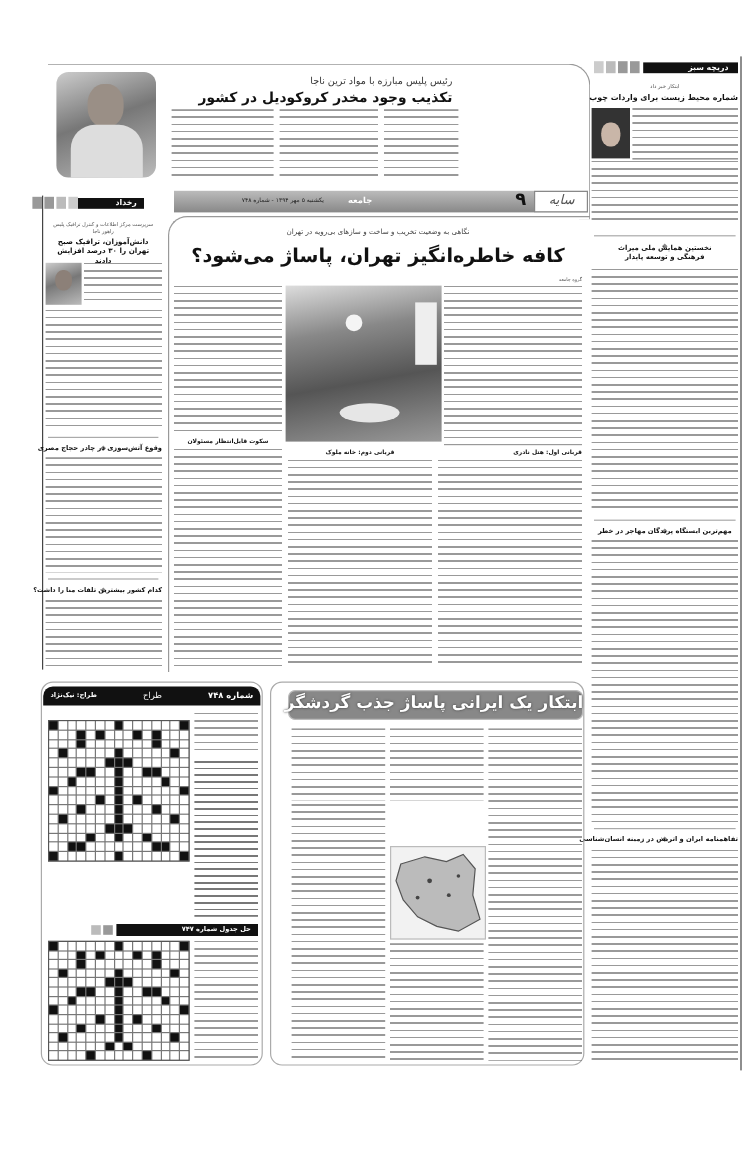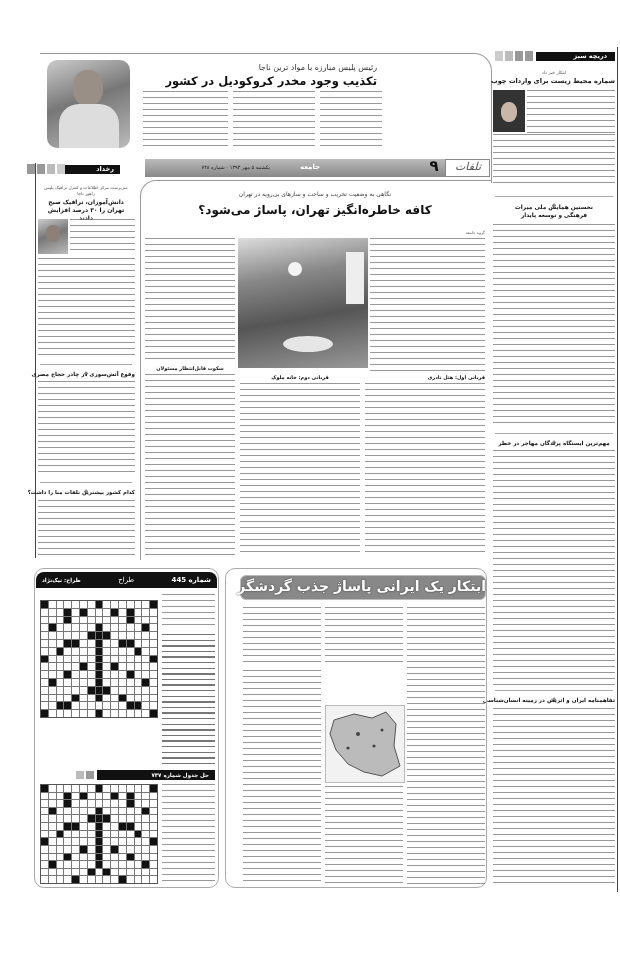--- a/index.html
+++ b/index.html
@@ -27,23 +27,23 @@
   <div style="position:absolute;left:12px;top:44px;width:60px;height:44px;border-radius:20px 20px 0 0;background:#ddd"></div>
 </div>
 <div class="abs hd" style="left:140px;top:63px;width:237px;text-align:right;font-size:8px;font-weight:normal;color:#333">رئیس پلیس مبارزه با مواد ترین ناجا</div>
 <div class="abs hd" style="left:140px;top:74px;width:237px;text-align:right;font-size:11.5px">تکذیب وجود مخدر کروکودیل در کشور</div>
 <div class="abs fill" style="left:320px;top:91px;width:62px;height:58px"></div>
 <div class="abs fill" style="left:233px;top:91px;width:82px;height:58px"></div>
 <div class="abs fill" style="left:143px;top:91px;width:85px;height:58px"></div>
 
 <div class="abs" style="left:145px;top:159px;width:345px;height:18px;background:linear-gradient(to bottom,#bbb,#888);"></div>
 <div class="abs" style="left:445px;top:159px;width:45px;height:18px;background:#fff;border:1px solid #888"></div>
-<div class="abs" style="left:450px;top:160px;width:36px;font-size:11px;font-style:italic;color:#555;text-align:center">تلفات</div>
+<div class="abs" style="left:450px;top:160px;width:36px;font-size:11px;font-style:italic;color:#555;text-align:center">سایه</div>
 <div class="abs" style="left:425px;top:157px;width:18px;font-size:15px;font-weight:bold;color:#111;text-align:center">۹</div>
-<div class="abs" style="left:290px;top:163px;width:40px;font-size:7px;font-weight:bold;color:#fff;text-align:center">جامعه</div>
+<div class="abs" style="left:290px;top:163px;width:40px;font-size:7px;font-weight:bold;color:#fff;text-align:left">جامعه</div>
 <div class="abs" style="left:160px;top:164px;width:110px;font-size:5px;color:#222;text-align:right">یکشنبه ۵ مهر ۱۳۹۴ - شماره ۷۴۸</div>
 
 <div class="abs" style="left:490px;top:47px;width:128px;height:845px;border-right:1.5px solid #444"></div>
 <div class="abs" style="left:493px;top:50px;width:122px;height:12px;display:flex;align-items:center">
   <div class="bar" style="flex:1;height:9px;font-size:6.5px;line-height:9px;padding-right:8px">دریچه سبز</div>
   <span style="display:flex;margin-right:3px">
       <i class="sq"></i>
       <i class="sq"></i>
       <i class="sq" style="background:#bbb"></i>
       <i class="sq" style="background:#ccc"></i>
@@ -90,21 +90,21 @@
 <div class="abs sep" style="left:40px;top:364px;width:92px"><span>◆</span></div>
 <div class="abs hd" style="left:38px;top:371px;width:97px;font-size:5.6px">وقوع آتش‌سوزی در چادر حجاج مصری</div>
 <div class="abs fill" style="left:38px;top:381px;width:97px;height:96px"></div>
 
 <div class="abs sep" style="left:40px;top:482px;width:92px"><span>◆</span></div>
 <div class="abs hd" style="left:38px;top:489px;width:97px;font-size:5.4px">کدام کشور بیشترین تلفات منا را داشت؟</div>
 <div class="abs fill" style="left:38px;top:500px;width:97px;height:55px"></div>
 
 <div class="abs" style="left:140px;top:180px;width:352px;height:380px;border:1.5px solid #999;border-right:none;border-bottom:none;border-radius:16px 0 0 0"></div>
 <div class="abs" style="left:145px;top:190px;width:340px;text-align:center;font-size:6px;color:#444">نگاهی به وضعیت تخریب و ساخت و سازهای بی‌رویه در تهران</div>
-<div class="abs hd" style="left:145px;top:203px;width:340px;font-size:12px">کافه خاطره‌انگیز تهران، پاساژ می‌شود؟</div>
+<div class="abs hd" style="left:145px;top:203px;width:340px;font-size:16px">کافه خاطره‌انگیز تهران، پاساژ می‌شود؟</div>
 <div class="abs" style="left:440px;top:230px;width:45px;font-size:4px;color:#555;text-align:right">گروه جامعه</div>
 
 <div class="abs fill" style="left:370px;top:238px;width:115px;height:133px"></div>
 <div class="abs photo" style="left:238px;top:238px;width:130px;height:130px;background:linear-gradient(170deg,#ddd 0%,#888 30%,#555 60%,#999 100%)">
   <div style="position:absolute;left:50px;top:24px;width:14px;height:14px;border-radius:50%;background:#f4f4f4"></div>
   <div style="position:absolute;left:45px;top:98px;width:50px;height:16px;border-radius:50%;background:#e6e6e6"></div>
   <div style="position:absolute;right:4px;top:14px;width:18px;height:52px;background:#eee"></div>
 </div>
 <div class="abs fill" style="left:145px;top:238px;width:90px;height:124px"></div>
 
@@ -128,21 +128,21 @@
       <circle cx="50" cy="40" r="1.6" fill="#444"></circle>
       <circle cx="24" cy="42" r="1.6" fill="#444"></circle>
       <circle cx="58" cy="24" r="1.5" fill="#444"></circle>
   </svg>
 </div>
 <div class="abs fill" style="left:243px;top:670px;width:78px;height:215px"></div>
 <div class="abs fill" style="left:325px;top:786px;width:78px;height:98px"></div>
 
 <div class="abs" style="left:34px;top:568px;width:185px;height:320px;border:1.5px solid #aaa;border-radius:10px"></div>
 <div class="abs bar" style="left:36px;top:572px;width:181px;height:16px;border-radius:8px 8px 0 0;display:flex;align-items:center;justify-content:space-between;padding:0 6px">
-  <span style="font-size:7px">شماره 445</span>
+  <span style="font-size:7px">شماره ۷۴۸</span>
   <span style="font-size:7px;font-weight:normal">طراح</span>
   <span style="font-size:5.5px">طراح: نیک‌نژاد</span>
 </div>
 <div class="abs fill" style="left:162px;top:594px;width:53px;height:34px"></div>
 <div class="abs fill-d" style="left:162px;top:634px;width:53px;height:130px"></div>
 
 <div class="abs grid" id="grid-main" style="left: 40px; top: 600px; width: 118px; height: 118px; grid-template-rows: repeat(15, 1fr);">
     <div class="b"></div>
     <div></div>
     <div></div>

